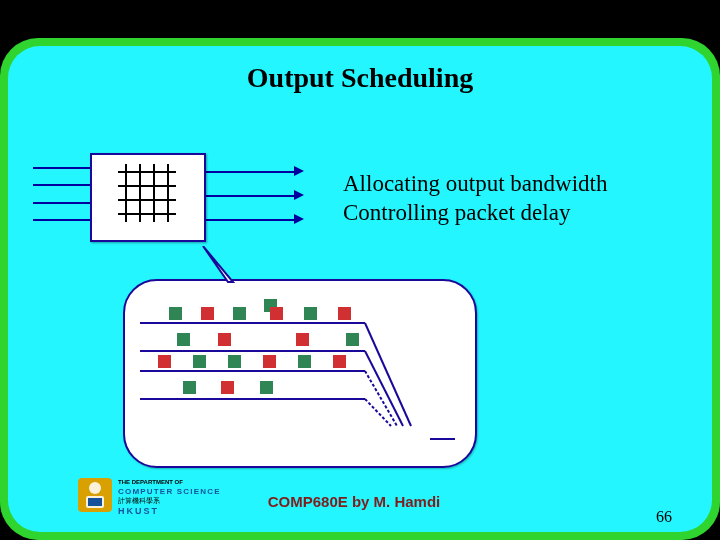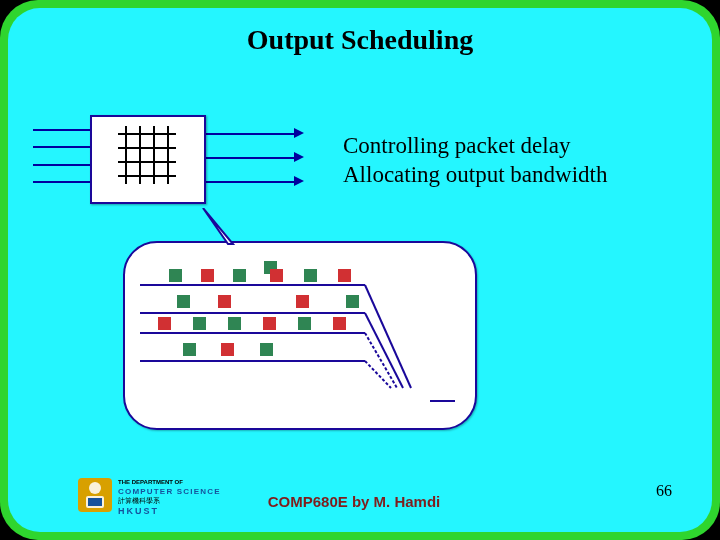--- a/index.html
+++ b/index.html
@@ -9,20 +9,21 @@
     height: 540px;
     font-family: Georgia, "Times New Roman", serif;
     background: #000;
   }
   .slide-border {
     position: absolute;
     inset: 0;
     background: #2fd52e;
     border-radius: 38px;
     overflow: hidden;
+    margin-top: 38px;
   }
   .slide-inner {
     position: absolute;
     top: 8px;
     left: 8px;
     right: 8px;
     bottom: 8px;
     background: #24f6ff;
     border-radius: 32px;
   }
@@ -138,21 +139,21 @@
     left: 0;
     right: 12px;
     text-align: center;
     font-family: "Comic Sans MS", cursive, sans-serif;
     font-size: 15px;
     font-weight: bold;
     color: #7f1d1d;
   }
   .page-no {
     position: absolute;
-    bottom: 32px;
+    bottom: 6px;
     right: 40px;
     font-family: "Times New Roman", serif;
     font-size: 16px;
     color: #000;
   }
   .logo {
     position: absolute;
     left: 70px;
     bottom: 16px;
     width: 145px;
@@ -172,22 +173,22 @@
 </style>
 </head>
 <body>
 
 <div class="slide-border">
   <div class="slide-inner">
 
     <div class="title">Output Scheduling</div>
 
     <div class="bullets">
+      <div>Allocating output bandwidth</div>
       <div>Controlling packet delay</div>
-      <div>Allocating output bandwidth</div>
     </div>
 
     <div class="switchbox"></div>
 
     <svg class="crossbar" width="58" height="58" style="z-index:5;position:absolute;">
       <g stroke="#000" stroke-width="2">
         <line x1="0" y1="8" x2="58" y2="8"></line>
         <line x1="0" y1="22" x2="58" y2="22"></line>
         <line x1="0" y1="36" x2="58" y2="36"></line>
         <line x1="0" y1="50" x2="58" y2="50"></line>

